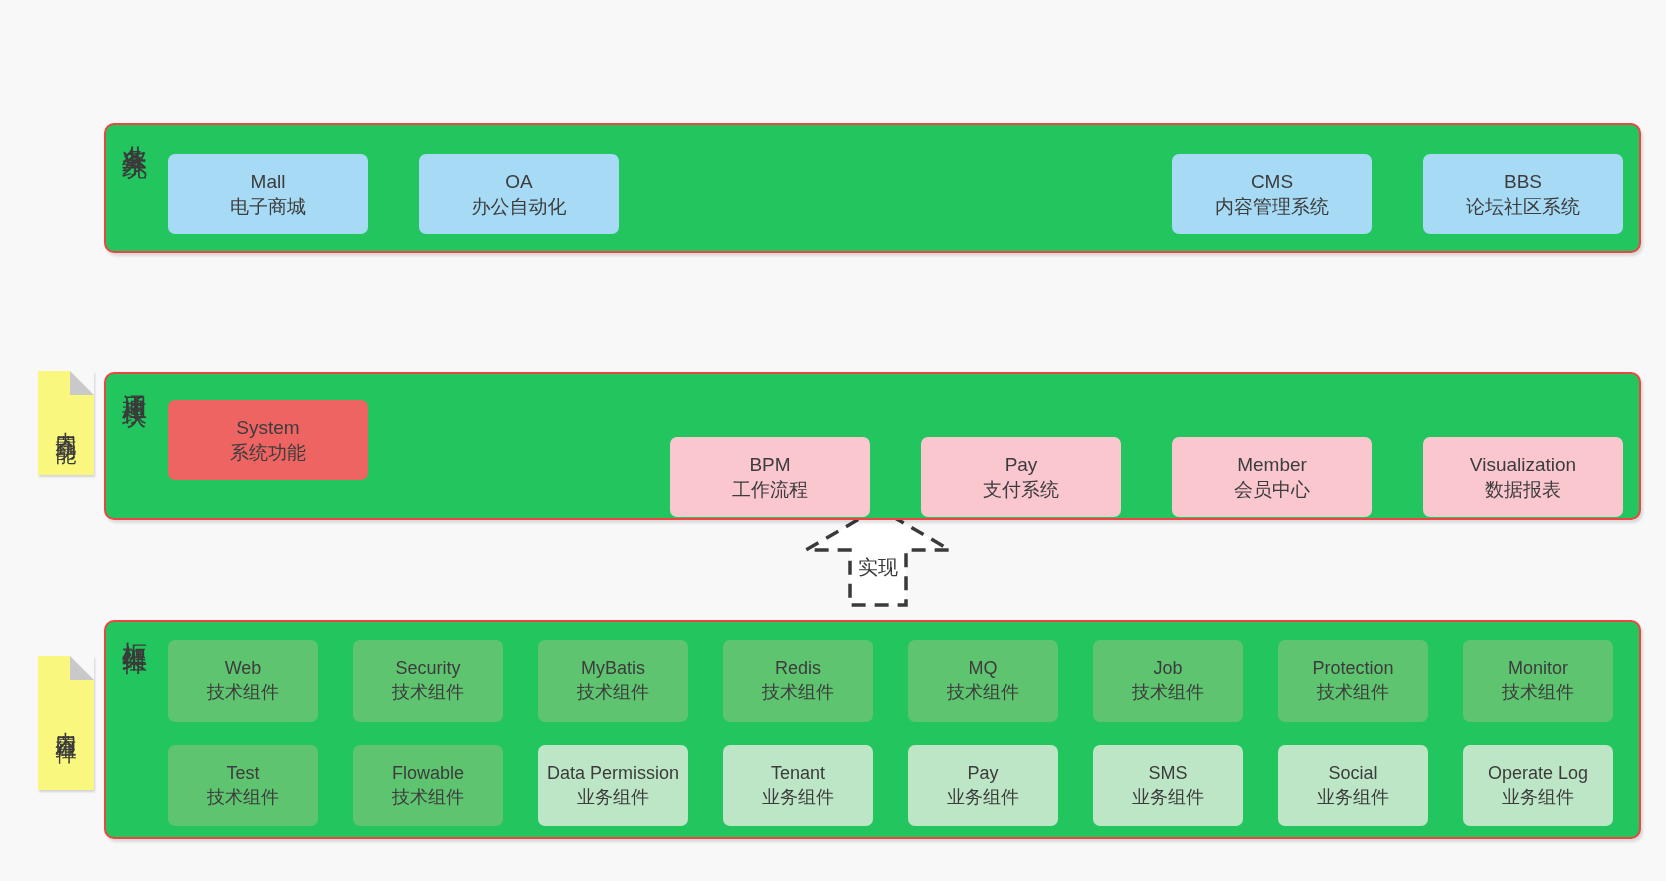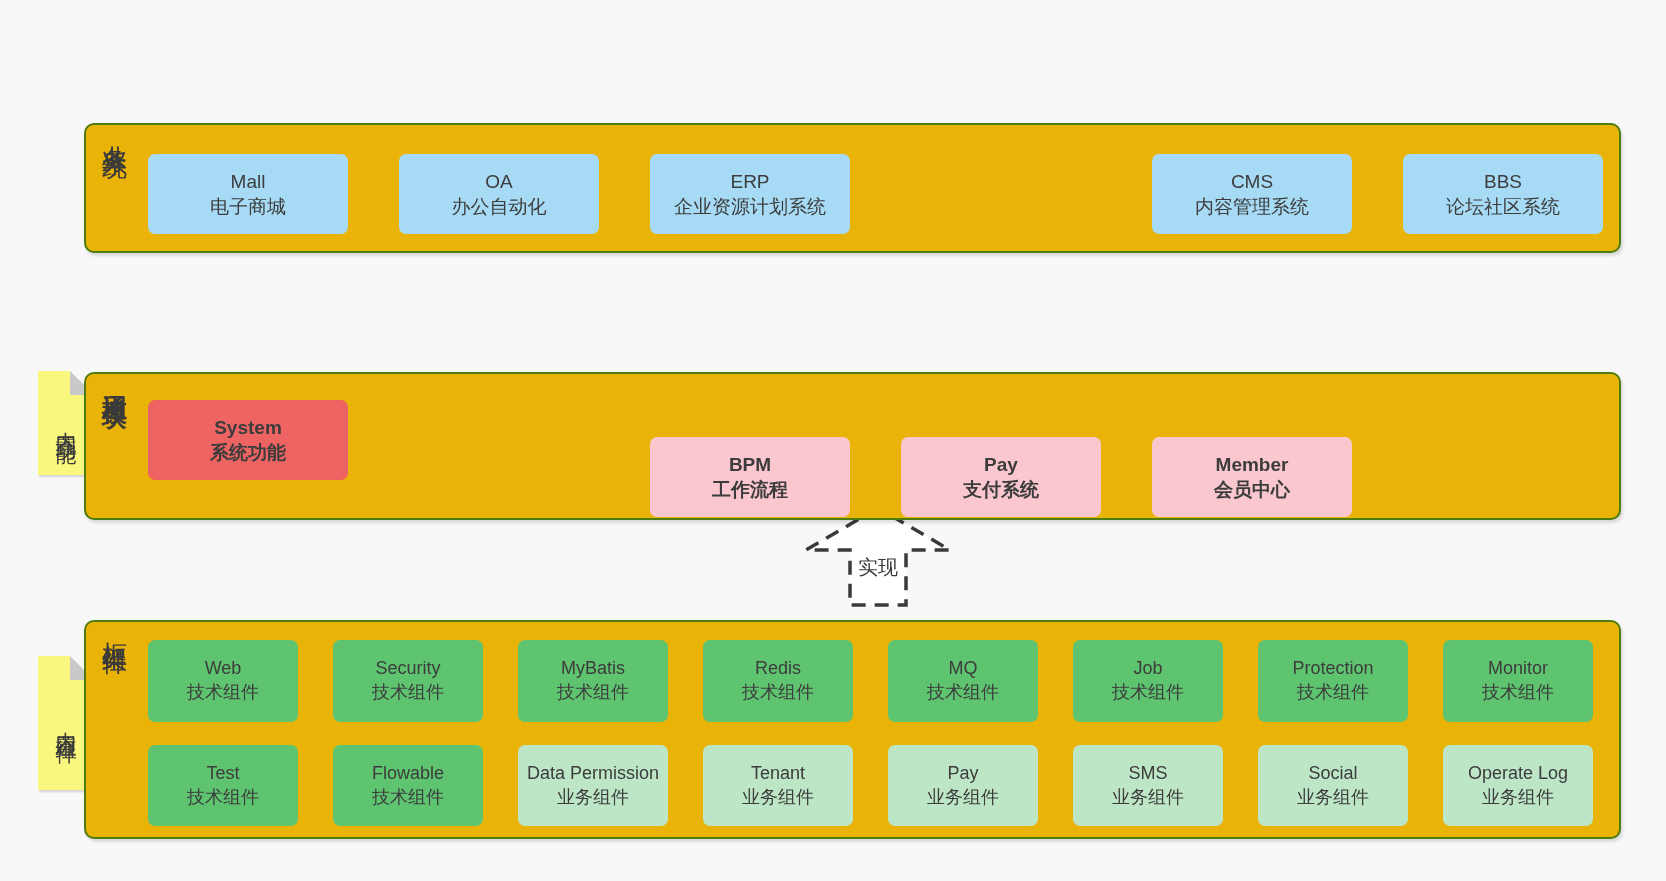--- a/index.html
+++ b/index.html
@@ -2,26 +2,26 @@
 <html><head>
 <meta charset="utf-8">
 <style>
   html,body{margin:0;padding:0;}
   .canvas{
     position:relative;width:1666px;height:881px;background:#f8f8f8;
     font-family:"Liberation Sans","DejaVu Sans",sans-serif;color:#3c3c3c;overflow:hidden;
   }
   
   .layer{
-    position:absolute;left:84px;width:1537px;box-sizing:border-box;
-    background:#eab308;border:2px solid #4d7c0f;border-radius:10px;
+    position:absolute;left:104px;width:1537px;box-sizing:border-box;
+    background:#22c55e;border:2px solid #ef4444;border-radius:10px;
     box-shadow:2px 3px 3px rgba(0,0,0,.12);z-index:1;
   }
   .layer-business{top:123px;height:130px;}
-  .layer-modules{top:372px;height:148px;font-weight:bold;}
+  .layer-modules{top:372px;height:148px;}
   .layer-components{top:620px;height:219px;}
   .layer-label{
     position:absolute;left:13px;top:0;bottom:0;display:flex;align-items:center;
     writing-mode:vertical-lr;text-orientation:upright;
     font-size:25px;letter-spacing:3px;color:#3a3a3a;
   }
   
   .box{
     position:absolute;box-sizing:border-box;border-radius:7px;
     display:flex;flex-direction:column;align-items:center;justify-content:center;
@@ -89,24 +89,20 @@
   <div class="layer layer-business">
     <div class="layer-label">业务系统</div>
     <div class="box wide blue c0">
       <div>Mall</div>
       <div>电子商城</div>
     </div>
     <div class="box wide blue c1">
       <div>OA</div>
       <div>办公自动化</div>
     </div>
-    <div class="box wide blue c2">
-      <div>ERP</div>
-      <div>企业资源计划系统</div>
-    </div>
     <div class="box wide blue c4">
       <div>CMS</div>
       <div>内容管理系统</div>
     </div>
     <div class="box wide blue c5">
       <div>BBS</div>
       <div>论坛社区系统</div>
     </div>
   </div>
 
@@ -121,20 +117,24 @@
       <div>工作流程</div>
     </div>
     <div class="box wide pink c3">
       <div>Pay</div>
       <div>支付系统</div>
     </div>
     <div class="box wide pink c4">
       <div>Member</div>
       <div>会员中心</div>
     </div>
+    <div class="box wide pink c5">
+      <div>Visualization</div>
+      <div>数据报表</div>
+    </div>
   </div>
 
   <div class="layer layer-components">
     <div class="layer-label">框架组件</div>
 
     <div class="box narrow green r1 k0">
       <div>Web</div>
       <div>技术组件</div>
     </div>
     <div class="box narrow green r1 k1">

